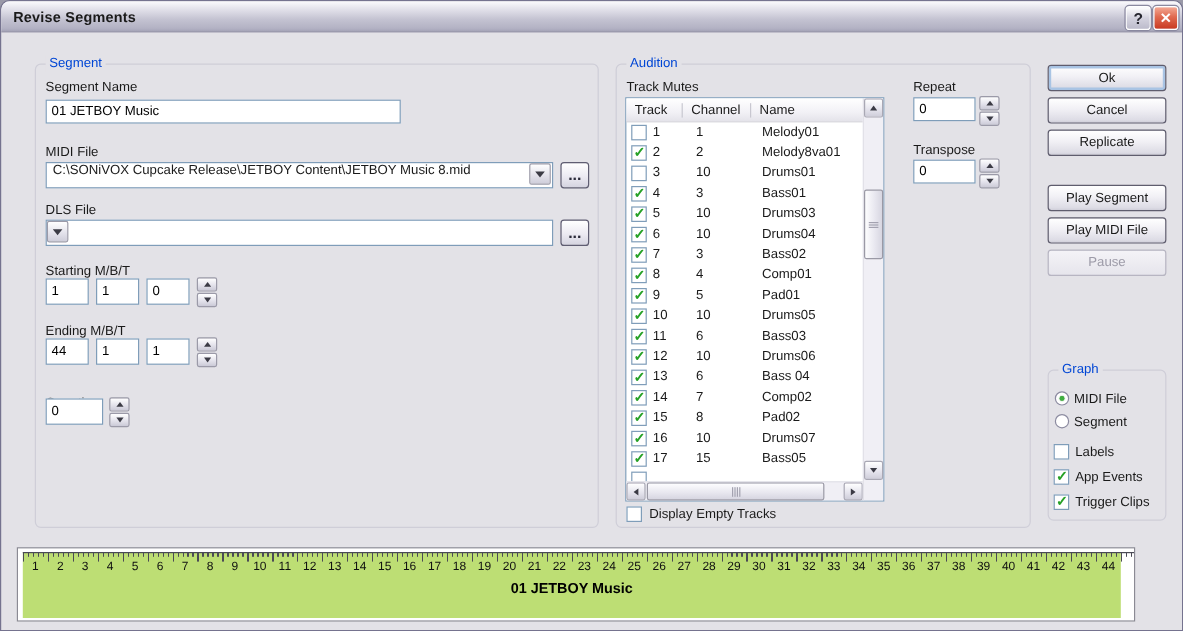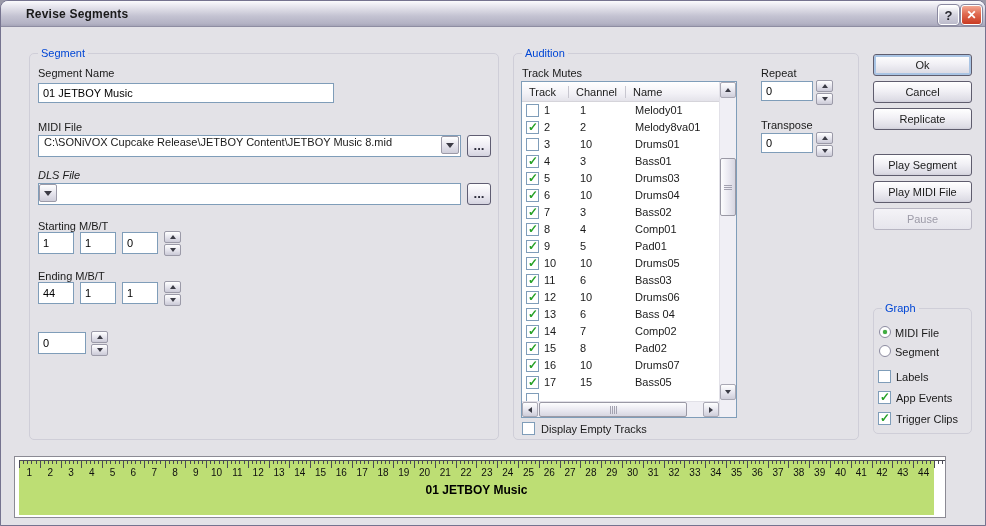--- a/index.html
+++ b/index.html
@@ -12,21 +12,21 @@
     border:1px solid #75738f;
     border-radius:8px 8px 0 0;
     overflow:hidden;
   }
 
   
   .titlebar{
     position:absolute; left:0; top:0; width:100%; height:26px;
     background:linear-gradient(#fbfbfd 0%, #e8e7ef 20%, #d2d1dd 45%, #c4c3d2 60%, #b3b2c4 90%, #a5a4b8 100%);
     border-bottom:1px solid #8e8da2;
-    display:flex; align-items:center;padding-left:15px;
+    display:flex; align-items:center;
   }
   .titlebar .title{ font-size:12px; font-weight:bold; padding-left:10px; letter-spacing:.2px; }
   .tb-buttons{ position:absolute; right:3px; top:4px; display:flex; gap:2px; }
   .tb-btn{
     width:21px; height:20px; border-radius:3px; border:1px solid #fff;
     outline:1px solid #8a89a0;
     display:flex; align-items:center; justify-content:center;
     font-weight:bold; cursor:default;
   }
   .tb-help{ background:linear-gradient(#ffffff, #d4d3df 50%, #bcbbcb); color:#26262e; font-size:13px; }
@@ -216,21 +216,21 @@
 
   <span class="lbl" style="left:37px; top:120px;">MIDI File</span>
   <div class="combo" style="left:37px; top:134px; width:423px;">
     <span class="combo-text">C:\SONiVOX Cupcake Release\JETBOY Content\JETBOY Music 8.mid</span>
     <span class="dd-btn">
         <i class="tri-down"></i>
       </span>
   </div>
   <button class="browse-btn" style="left:466px; top:134px;">...</button>
 
-  <span class="lbl" style="left:37px; top:168px;font-style:italic;">DLS File</span>
+  <span class="lbl" style="left:37px; top:168px;">DLS File</span>
   <div class="combo" style="left:37px; top:182px; width:423px;">
     <span class="dd-btn">
         <i class="tri-down"></i>
       </span>
   </div>
   <button class="browse-btn" style="left:466px; top:182px;">...</button>
 
   <span class="lbl" style="left:37px; top:219px;">Starting M/B/T</span>
   <input class="tb" style="left: 37px; top: 231px; width: 36px; height: 22px;" value="1">
   <input class="tb" style="left: 79px; top: 231px; width: 36px; height: 22px;" value="1">

